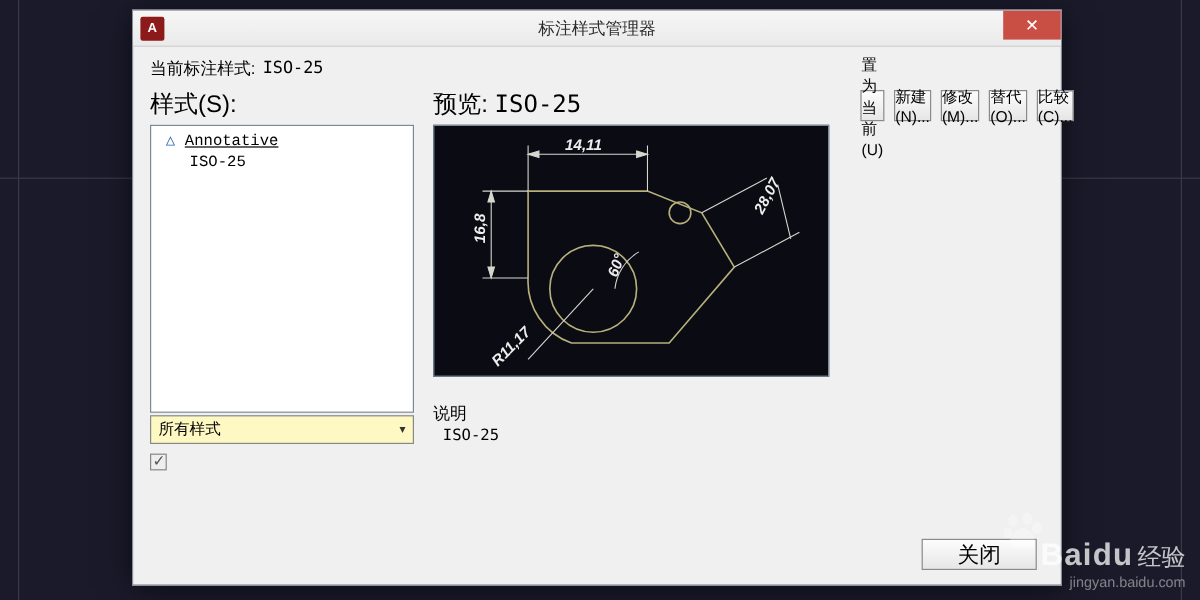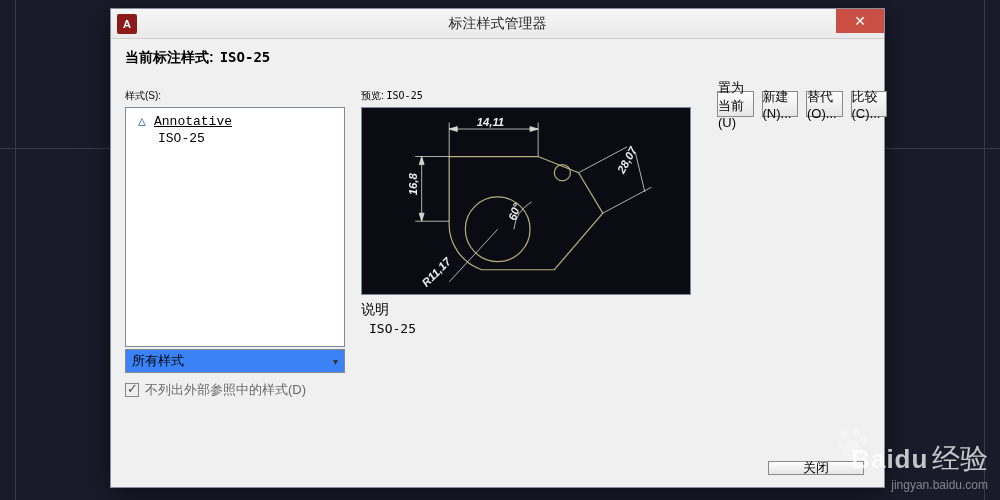--- a/index.html
+++ b/index.html
@@ -52,28 +52,28 @@
     width: 48px; height: 24px;
     background: #c94f44;
     color: #fff; font-size: 14px;
     display: flex; align-items: center; justify-content: center;
     cursor: pointer;
   }
   .body-area {
     flex: 1; padding: 10px 14px 12px 14px;
     position: relative;
   }
-  .row-top { display: flex; gap: 6px; margin-bottom: 22px; font-size: 14px; font-weight: bold; }
+  .row-top { display: flex; gap: 6px; margin-bottom: 6px; font-size: 14px; }
   .layout {
     display: grid;
     grid-template-columns: 220px 340px 170px;
     grid-template-rows: auto auto auto;
     column-gap: 16px;
   }
-  .col-label { font-size: 10px; margin-bottom: 4px; }
+  .col-label { font-size: 20px; margin-bottom: 4px; }
   .styles-list {
     width: 220px; height: 240px;
     background: #fff;
     border: 1px solid #7a8a9a;
     padding: 4px 2px;
     overflow: auto;
   }
   .list-item {
     display: flex; align-items: center;
     padding: 1px 6px;
@@ -81,70 +81,70 @@
     font-size: 13px;
     cursor: default;
     white-space: nowrap;
   }
   .list-icon { width: 16px; display:inline-flex; justify-content:center; color:#2966b8; font-weight:bold; }
   .list-text { padding-left: 4px; text-decoration: underline; }
   .indent { padding-left: 30px; }
   .listout-label { margin-top: 8px; font-size: 14px;}
   .dropdown {
     width: 220px; height: 24px; margin-top:2px;
-    background: #3b82f6; border: 1px solid #888;
+    background: #fef9c3; border: 1px solid #888;
     display: flex; align-items: center; justify-content: space-between;
     padding: 0 6px; cursor: pointer;
   }
   .dd-arrow { font-size: 10px; color: #333; }
   .chk-row { margin-top: 8px; display:flex; align-items:center; gap:6px; color:#6a6a6a;}
   .chk { width:14px; height:14px; border:1px solid #888; background:#eee; position:relative;}
   .chk::after { content:"✓"; position:absolute; left:1px; top:-3px; font-size:13px; color:#555;}
   
   .preview {
-    width: 330px; height: 188px;
+    width: 330px; height: 210px;
     background: #0b0b14;
     border: 1px solid #7a8a9a;
     position: relative;
   }
   .preview svg { width:100%; height:100%; }
-  .desc-label { margin-top: 6px; font-size:14px;}
+  .desc-label { margin-top: 22px; font-size:14px;}
   .desc-text { padding: 2px 8px; font-family:"Consolas",monospace; font-size:13px;}
   
   .btn-col { display:flex; flex-direction:row; gap:8px; padding-top: 2px; }
   .btn {
     height: 26px; width: 132px;
     background: linear-gradient(#fdfdfd,#e6e6e6);
     border: 1px solid #8a8a8a;
     font-size: 13px;
     display:flex; align-items:center; justify-content:center;
     cursor:pointer;
   }
   
   .footer-btns {
     position:absolute; right:20px; bottom:12px;
     display:flex; gap:18px;
   }
   .fbtn {
-    width:96px; height:14px;
+    width:96px; height:26px;
     background: linear-gradient(#fdfdfd,#e6e6e6);
     border:1px solid #8a8a8a;
     display:flex; align-items:center; justify-content:center;
-    cursor:pointer; font-size:13px;
+    cursor:pointer; font-size:18px;
   }
   
   .watermark {
     position:absolute; right:12px; bottom:8px;
     color:rgba(255,255,255,.75);
     font-family: Arial, sans-serif;
     text-align:right;
     pointer-events:none;
   }
   .wm-big { font-size:26px; font-weight:bold; letter-spacing:1px;margin-top:13px;}
-  .wm-cn { font-size:28px; }
+  .wm-cn { font-size:20px; }
   .wm-small { font-size:12px; opacity:.6; }
   .paw { position:absolute; right:130px; bottom:40px; opacity:.5;}
 </style>
 </head>
 <body>
 
 <div class="grid-line grid-v1"></div>
 <div class="grid-line grid-v2"></div>
 <div class="grid-line grid-h"></div>
 
@@ -173,21 +173,20 @@
           <div class="list-item indent">
             <span class="selected-text">ISO-25</span>
           </div>
         </div>
         <div class="dropdown">
           <span>所有样式</span>
           <span class="dd-arrow">▾</span>
         </div>
         <label class="chk-row">
           <span class="chk"></span>
-          <span>不列出外部参照中的样式(D)</span>
         </label>
       </div>
 
       <div>
         <div class="col-label">
           <span>预览:</span>
           <span style="font-family:Consolas,monospace">ISO-25</span>
         </div>
         <div class="preview">
           <svg viewBox="0 0 330 230">
@@ -222,20 +221,21 @@
             </g>
           </svg>
         </div>
         <div class="desc-label">说明</div>
         <div class="desc-text">ISO-25</div>
       </div>
 
       <div class="btn-col">
         <div class="btn">置为当前(U)</div>
         <div class="btn">新建(N)...</div>
+        <div class="btn">修改(M)...</div>
         <div class="btn">替代(O)...</div>
         <div class="btn">比较(C)...</div>
       </div>
     </div>
     <div class="footer-btns">
       <div class="fbtn">关闭</div>
     </div>
   </div>
 </div>
 

